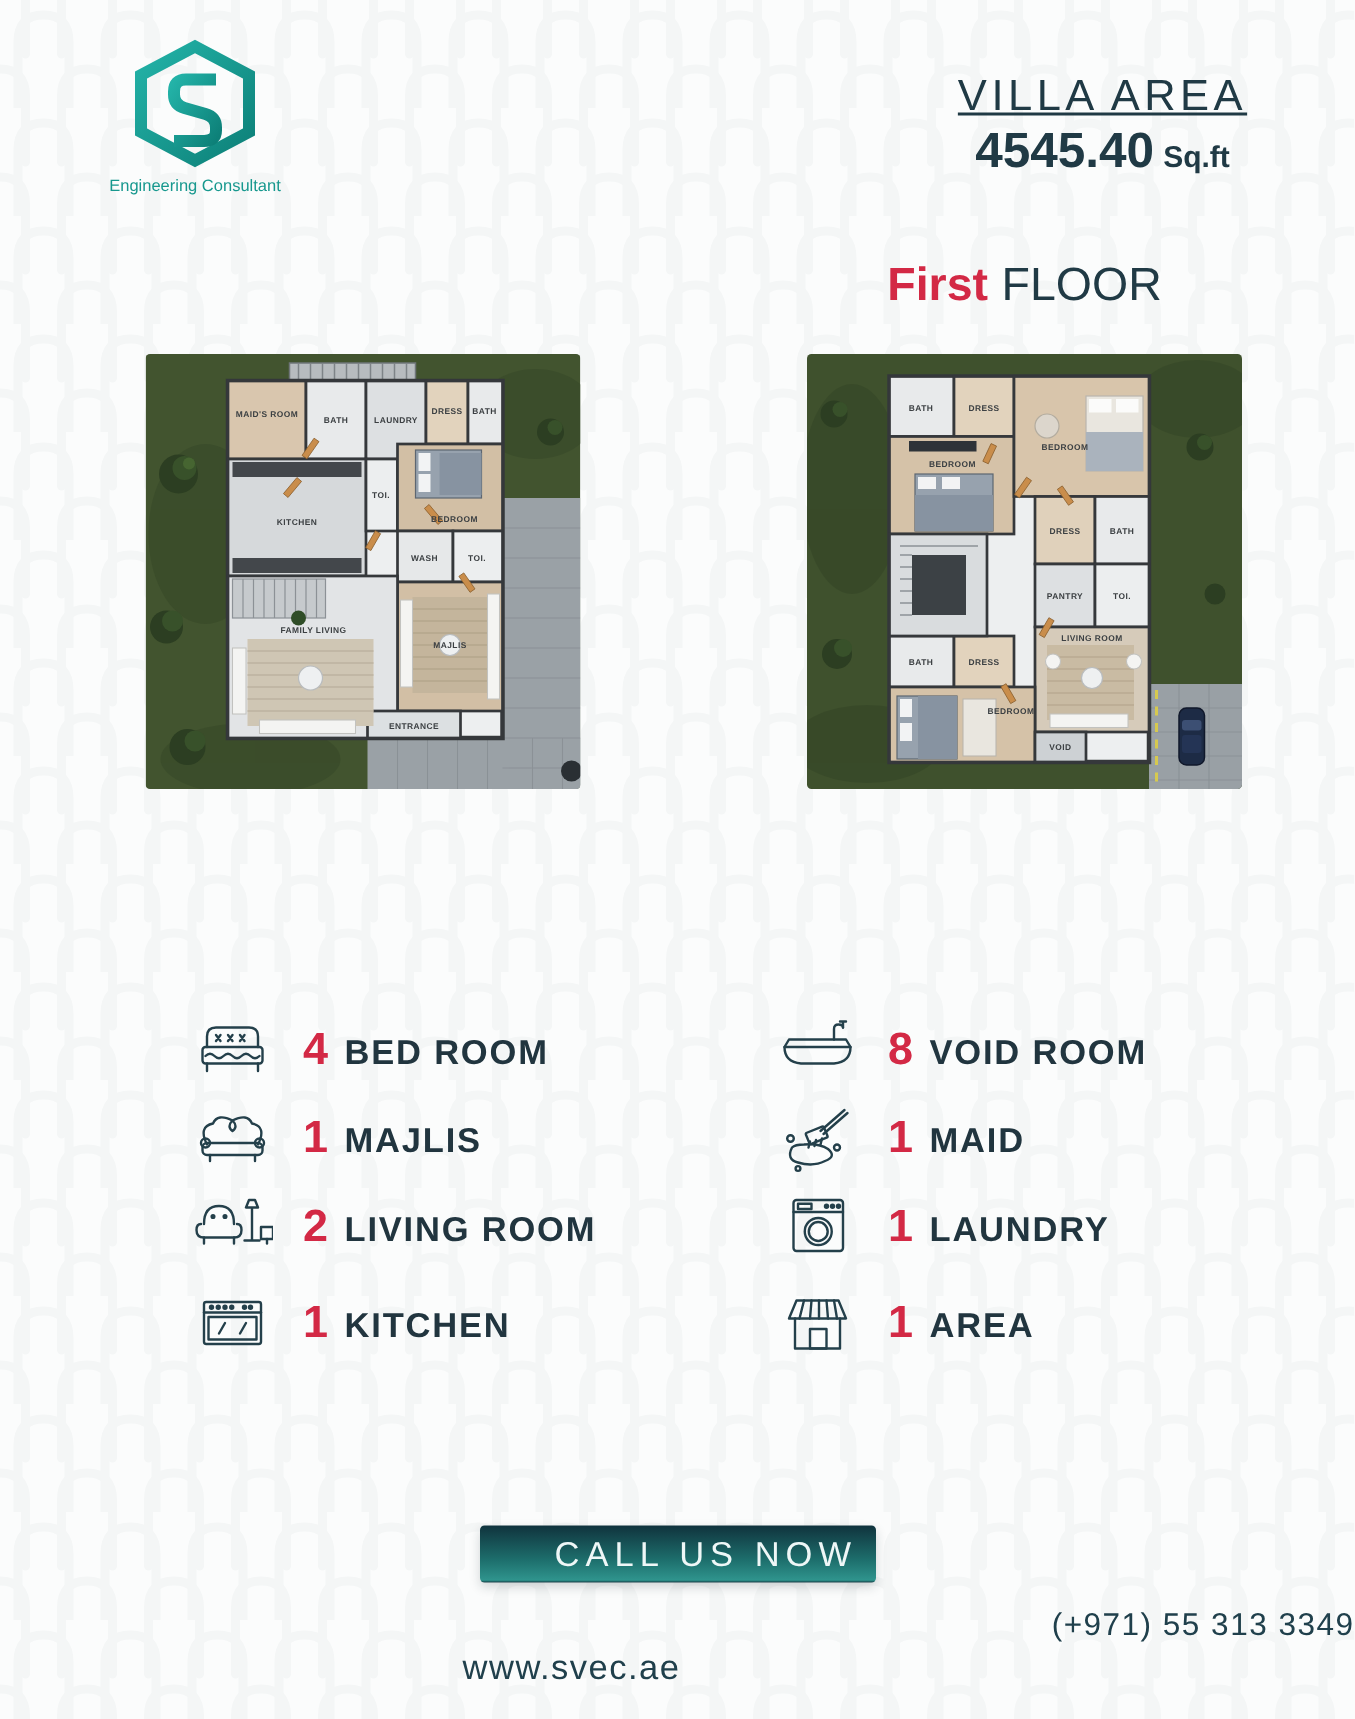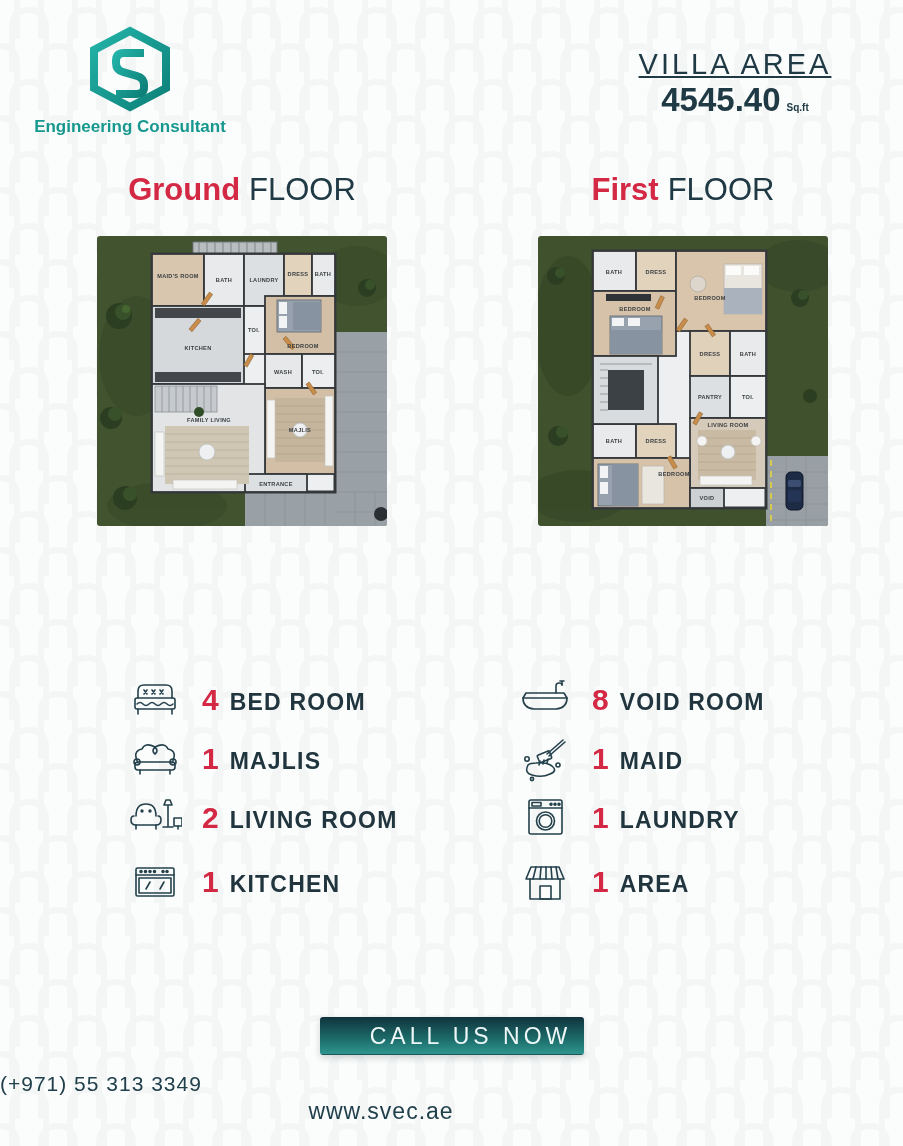--- a/index.html
+++ b/index.html
@@ -4,25 +4,25 @@
 <style>
   html,body{margin:0;padding:0;background:#fbfcfc;}
   .page{position:relative;width:903px;height:1146px;overflow:hidden;
         font-family:"Liberation Sans",sans-serif;background:#fbfcfc;}
   .bg-pattern{position:absolute;inset:0;z-index:0;}
   .layer{position:absolute;z-index:1;}
 
   
   .logo-wrap{left:30px;top:26px;width:200px;text-align:center;}
   .brand-name{font-size:21px;font-weight:800;color:#1d3742;letter-spacing:.5px;margin-top:2px;}
-  .brand-tagline{font-size:17px;font-weight:700;color:#17988e;margin-top:1px;}
+  .brand-tagline{font-size:11px;font-weight:400;color:#17988e;margin-top:1px;}
   .villa{left:590px;top:48px;width:290px;text-align:center;color:#203a45;}
   .villa-label{font-size:29px;font-weight:400;letter-spacing:3px;text-decoration:underline;}
   .villa-value{font-size:33px;font-weight:800;margin-top:2px;text-align:center;}
-  .villa-unit{font-size:10px;font-weight:600;margin-left:6px;text-align:center;}
+  .villa-unit{font-size:20px;font-weight:600;margin-left:6px;text-align:center;}
 
   
   .floor-title{top:172px;width:290px;text-align:center;font-size:31px;color:#203a45;}
   .floor-title .accent{color:#d32945;font-weight:800;margin-right:9px;}
   .floor-title .rest{font-weight:400;}
   .t-ground{left:97px;}
   .t-first{left:538px;}
 
   
   .plan{top:236px;width:290px;height:290px;border-radius:3px;overflow:hidden;}
@@ -38,21 +38,21 @@
   .feat-count{font-size:30px;font-weight:800;color:#d32945;margin-right:11px;}
   .feat-label{font-size:23px;font-weight:800;color:#21353f;letter-spacing:1.2px;}
   .icon-stroke{stroke:#24404b;fill:none;stroke-width:1.6;stroke-linecap:round;stroke-linejoin:round;}
 
   
   .cta-btn{left:320px;top:1017px;width:264px;height:38px;border:none;border-radius:3px;
            background:linear-gradient(180deg,#10333d 0%,#1d6e6c 60%,#2f948d 96%,#123a42 100%);
            color:#eef7f7;font-family:"Liberation Sans",sans-serif;font-size:23px;font-weight:500;
            letter-spacing:4px;display:flex;align-items:center;justify-content:center;
            box-shadow:0 3px 7px rgba(20,40,45,.18);cursor:pointer;padding-left:43px;}
-  .phone{left:0;top:1072px;width:903px;text-align:left;font-size:21px;font-weight:500;
+  .phone{left:0;top:1072px;width:903px;text-align:right;font-size:21px;font-weight:500;
          color:#20404c;letter-spacing:1px;}
   .website{left:0;top:1098px;width:762px;text-align:center;font-size:23px;font-weight:500;
          color:#20404c;letter-spacing:1px;}
 </style>
 </head>
 <body>
 
 <div class="page">
 
   <svg class="bg-pattern" width="903" height="1146" aria-hidden="true">
@@ -84,23 +84,20 @@
     <div class="brand-tagline">Engineering Consultant</div>
   </div>
 
   <div class="layer villa">
     <div class="villa-label">VILLA AREA</div>
     <div>
       <span class="villa-value">4545.40</span><span class="villa-unit">Sq.ft</span>
     </div>
   </div>
 
-  <div class="layer floor-title t-ground">
-    <span class="accent">Ground</span><span class="rest">FLOOR</span>
-  </div>
   <div class="layer floor-title t-first">
     <span class="accent">First</span><span class="rest">FLOOR</span>
   </div>
 
   <div class="layer plan p-ground">
     <svg width="290" height="290" viewBox="0 0 290 290">
       <rect width="290" height="290" fill="#42542f"></rect>
       <g fill="#3a4b2a" opacity="0.8">
         <ellipse cx="40" cy="120" rx="38" ry="60"></ellipse>
           <ellipse cx="260" cy="40" rx="40" ry="30"></ellipse>

